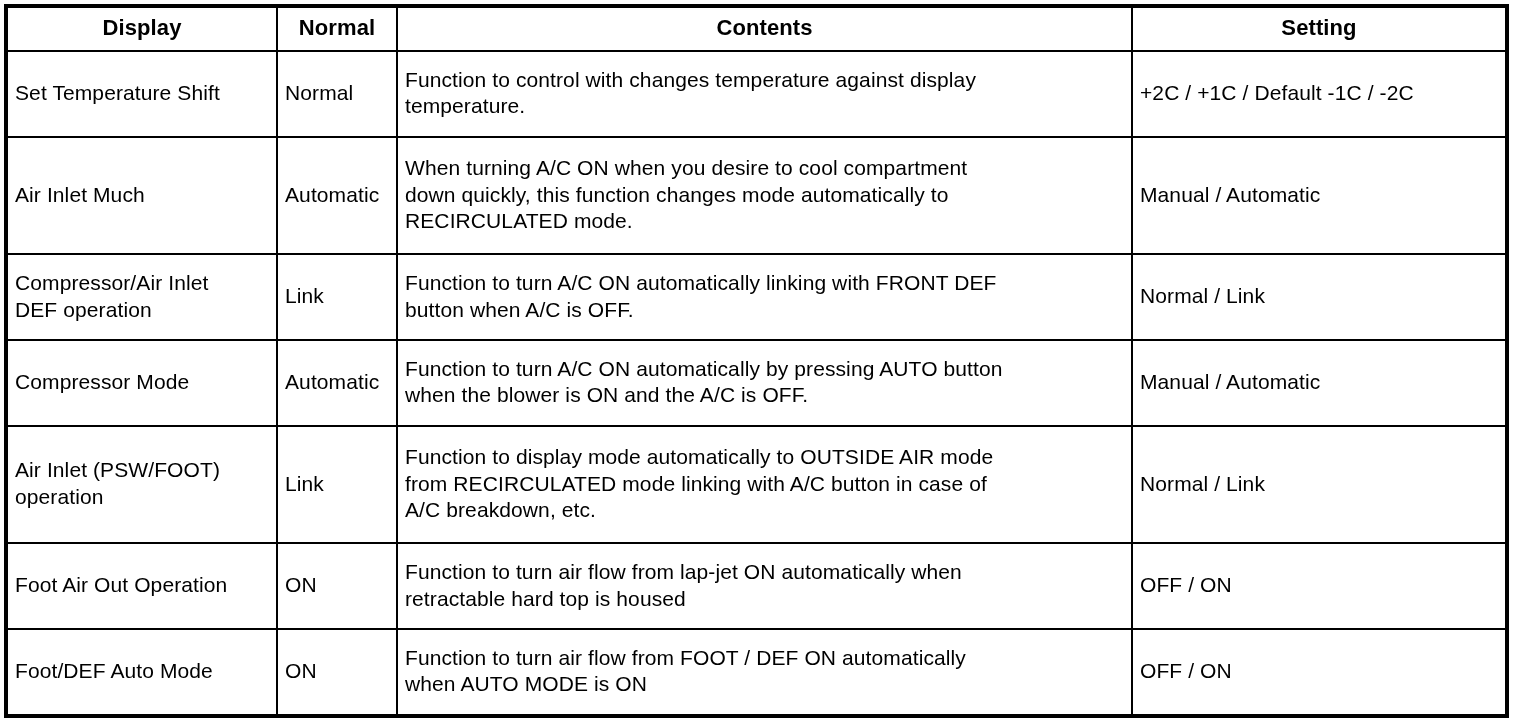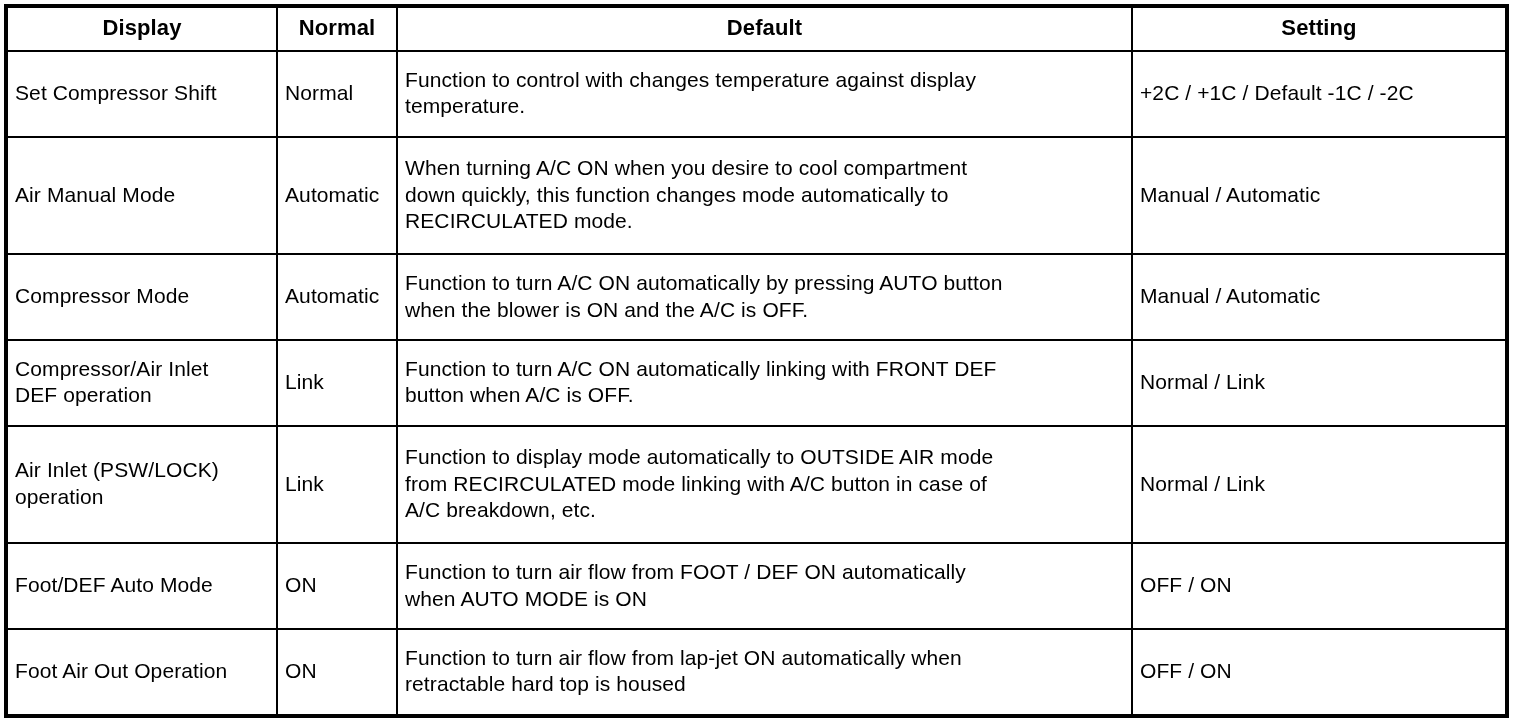--- a/index.html
+++ b/index.html
@@ -74,73 +74,73 @@
     <colgroup>
       <col class="col-display">
       <col class="col-default">
       <col class="col-contents">
       <col class="col-setting">
     </colgroup>
     <thead>
       <tr>
         <th>Display</th>
         <th>Normal</th>
-        <th>Default</th>
+        <th>Contents</th>
         <th>Setting</th>
       </tr>
     </thead>
     <tbody>
       <tr class="row-h-medium">
-        <td class="cell-display">Set Compressor Shift</td>
+        <td class="cell-display">Set Temperature Shift</td>
         <td class="cell-default">Normal</td>
         <td class="cell-contents">Function to control with changes temperature against display
 temperature.</td>
         <td class="cell-setting">+2C / +1C / Default -1C / -2C</td>
       </tr>
       <tr class="row-h-tall">
-        <td class="cell-display">Air Manual Mode</td>
+        <td class="cell-display">Air Inlet Much</td>
         <td class="cell-default">Automatic</td>
         <td class="cell-contents">When turning A/C ON when you desire to cool compartment
 down quickly, this function changes mode automatically to
 RECIRCULATED mode.</td>
-        <td class="cell-setting">Manual / Automatic</td>
-      </tr>
-      <tr class="row-h-medium">
-        <td class="cell-display">Compressor Mode</td>
-        <td class="cell-default">Automatic</td>
-        <td class="cell-contents">Function to turn A/C ON automatically by pressing AUTO button
-when the blower is ON and the A/C is OFF.</td>
         <td class="cell-setting">Manual / Automatic</td>
       </tr>
       <tr class="row-h-medium">
         <td class="cell-display">Compressor/Air Inlet
 DEF operation</td>
         <td class="cell-default">Link</td>
         <td class="cell-contents">Function to turn A/C ON automatically linking with FRONT DEF
 button when A/C is OFF.</td>
         <td class="cell-setting">Normal / Link</td>
       </tr>
+      <tr class="row-h-medium">
+        <td class="cell-display">Compressor Mode</td>
+        <td class="cell-default">Automatic</td>
+        <td class="cell-contents">Function to turn A/C ON automatically by pressing AUTO button
+when the blower is ON and the A/C is OFF.</td>
+        <td class="cell-setting">Manual / Automatic</td>
+      </tr>
       <tr class="row-h-tall">
-        <td class="cell-display">Air Inlet (PSW/LOCK)
+        <td class="cell-display">Air Inlet (PSW/FOOT)
 operation</td>
         <td class="cell-default">Link</td>
         <td class="cell-contents">Function to display mode automatically to OUTSIDE AIR mode
 from RECIRCULATED mode linking with A/C button in case of
 A/C breakdown, etc.</td>
         <td class="cell-setting">Normal / Link</td>
       </tr>
       <tr class="row-h-medium">
+        <td class="cell-display">Foot Air Out Operation</td>
+        <td class="cell-default">ON</td>
+        <td class="cell-contents">Function to turn air flow from lap-jet ON automatically when
+retractable hard top is housed</td>
+        <td class="cell-setting">OFF / ON</td>
+      </tr>
+      <tr class="row-h-medium">
         <td class="cell-display">Foot/DEF Auto Mode</td>
         <td class="cell-default">ON</td>
         <td class="cell-contents">Function to turn air flow from FOOT / DEF ON automatically
 when AUTO MODE is ON</td>
-        <td class="cell-setting">OFF / ON</td>
-      </tr>
-      <tr class="row-h-medium">
-        <td class="cell-display">Foot Air Out Operation</td>
-        <td class="cell-default">ON</td>
-        <td class="cell-contents">Function to turn air flow from lap-jet ON automatically when
-retractable hard top is housed</td>
         <td class="cell-setting">OFF / ON</td>
       </tr>
     </tbody>
   </table>
 </div>
 
 </body></html>

